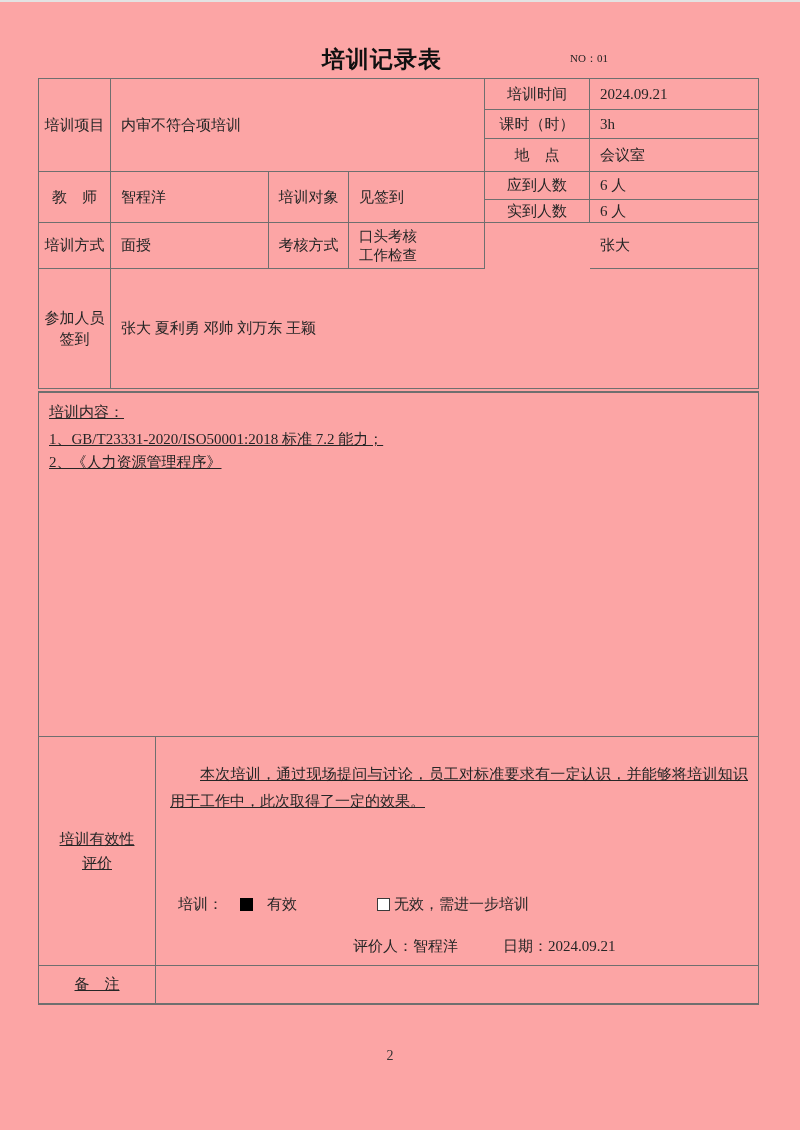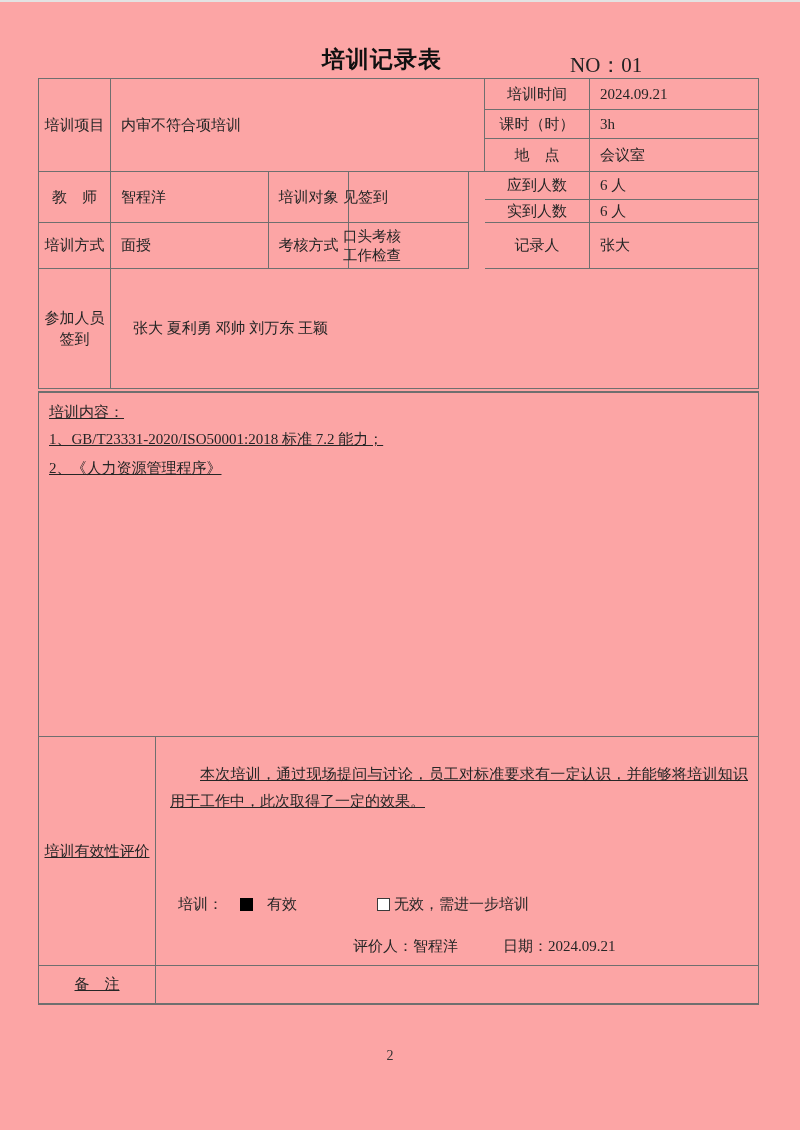--- a/index.html
+++ b/index.html
@@ -9,41 +9,41 @@
     font-family:"Liberation Serif","DejaVu Serif",serif;
     font-size:15px; color:#262626; overflow:hidden;
   }
   .scan-edge { position:absolute; left:0; top:0; width:800px; height:2px; background:#e3e3e3; }
 
   .doc-title {
     position:absolute; left:322px; top:44px; width:130px;
     font-family:"Liberation Sans","DejaVu Sans",sans-serif;
     font-weight:bold; font-size:23px; color:#101010; letter-spacing:1px; white-space:nowrap;
   }
-  .doc-no { position:absolute; left:570px; top:51px; font-size:21px; color:#222; white-space:nowrap; }
+  .doc-no { position:absolute; left:570px; top:51px; font-size:11px; color:#222; white-space:nowrap; }
 
   
   .tbl-upper {
     position:absolute; left:38px; top:78px; width:721px; height:311px;
     border:1px solid #6f6f6f;
   }
   .cell { position:absolute; border-color:#6f6f6f; display:flex; align-items:center; overflow:hidden; line-height:19px; }
   .br { border-right:1px solid #6f6f6f; }
   .bb { border-bottom:1px solid #6f6f6f; }
   .lblc { justify-content:center; text-align:center; }
   .valc { padding-left:10px; }
 
   .cA { left:0;   width:72px;  }
   .cB { left:72px;  width:158px; }
   .cC { left:230px; width:80px;  }
-  .cD { left:294px; width:136px; }
+  .cD { left:310px; width:136px; }
   .cE { left:446px; width:105px; }
   .cF { left:551px; width:168px; }
   .cB1 { left:72px; width:374px; }
-  .cB4 { left:84px; width:647px;text-align:center; }
+  .cB4 { left:72px; width:647px;text-align:center; }
 
   .r1  { top:0;     height:93px; }
   .r1a { top:0;     height:31px; }
   .r1b { top:31px;  height:29px; }
   .r1c { top:60px;  height:33px; }
   .r2  { top:93px;  height:51px; }
   .r2a { top:93px;  height:28px; }
   .r2b { top:121px; height:23px; }
   .r3  { top:144px; height:46px; }
   .r4  { top:190px; height:119px; }
@@ -52,26 +52,26 @@
   .assess-val { flex-direction:column; align-items:flex-start; justify-content:center; padding-left:10px; line-height:19px; font-size:14.5px; }
 
   
   .tbl-lower {
     position:absolute; left:38px; top:391px; width:721px; height:614px;
     border:1px solid #6f6f6f; border-top:2px solid #6f6f6f; border-bottom:2px solid #6f6f6f;text-decoration:underline;
   }
   .row5 { height:344px; border-bottom:1px solid #6f6f6f; padding:11px 14px 0 10px; }
   .r5-heading { line-height:17px; }
   .r5-item1 { margin-top:10px; line-height:17px; }
-  .r5-item2 { margin-top:12px; line-height:17px; }
+  .r5-item2 { margin-top:6px; line-height:17px; }
 
   .row6 { height:229px; border-bottom:1px solid #6f6f6f; display:flex; }
   .row6-label {
     width:117px; border-right:1px solid #6f6f6f;
-    display:flex; flex-direction:row; justify-content:center; align-items:center;
+    display:flex; flex-direction:column; justify-content:center; align-items:center;
     text-align:center; line-height:24px;
   }
   .row6-body { flex:1; position:relative; }
   .eval-para { margin:24px 10px 0 14px; text-indent:2em; line-height:27px; text-align:justify; }
 
   .chk-line { position:absolute; top:158px; left:22px; display:flex; align-items:center; white-space:nowrap; }
   .sq { display:inline-block; width:13px; height:13px; flex:0 0 auto; }
   .sq-filled { background:#000; margin-left:17px; }
   .sq-hollow { border:1px solid #3a3a3a; background:#fff; margin-left:80px; }
   .chk-eff { margin-left:14px; }
@@ -119,21 +119,20 @@
     <div class="cell cE r2b br bb lblc">实到人数</div>
     <div class="cell cF r2b bb valc">6 人</div>
 
     <div class="cell cA r3 br bb lblc">培训方式</div>
     <div class="cell cB r3 br bb valc">面授</div>
     <div class="cell cC r3 br bb lblc">考核方式</div>
     <div class="cell cD r3 br bb assess-val">
       <span>口头考核</span>
       <span>工作检查</span>
     </div>
-    <div class="cell cE r3 br bb lblc">记录人</div>
     <div class="cell cF r3 bb valc">张大</div>
 
     <div class="cell cA r4 br lblc two-line">
       <span>参加人员</span>
       <span>签到</span>
     </div>
     <div class="cell cB4 r4 valc">张大 夏利勇  邓帅 刘万东 王颖</div>
   </div>
 
   <div class="tbl-lower">

